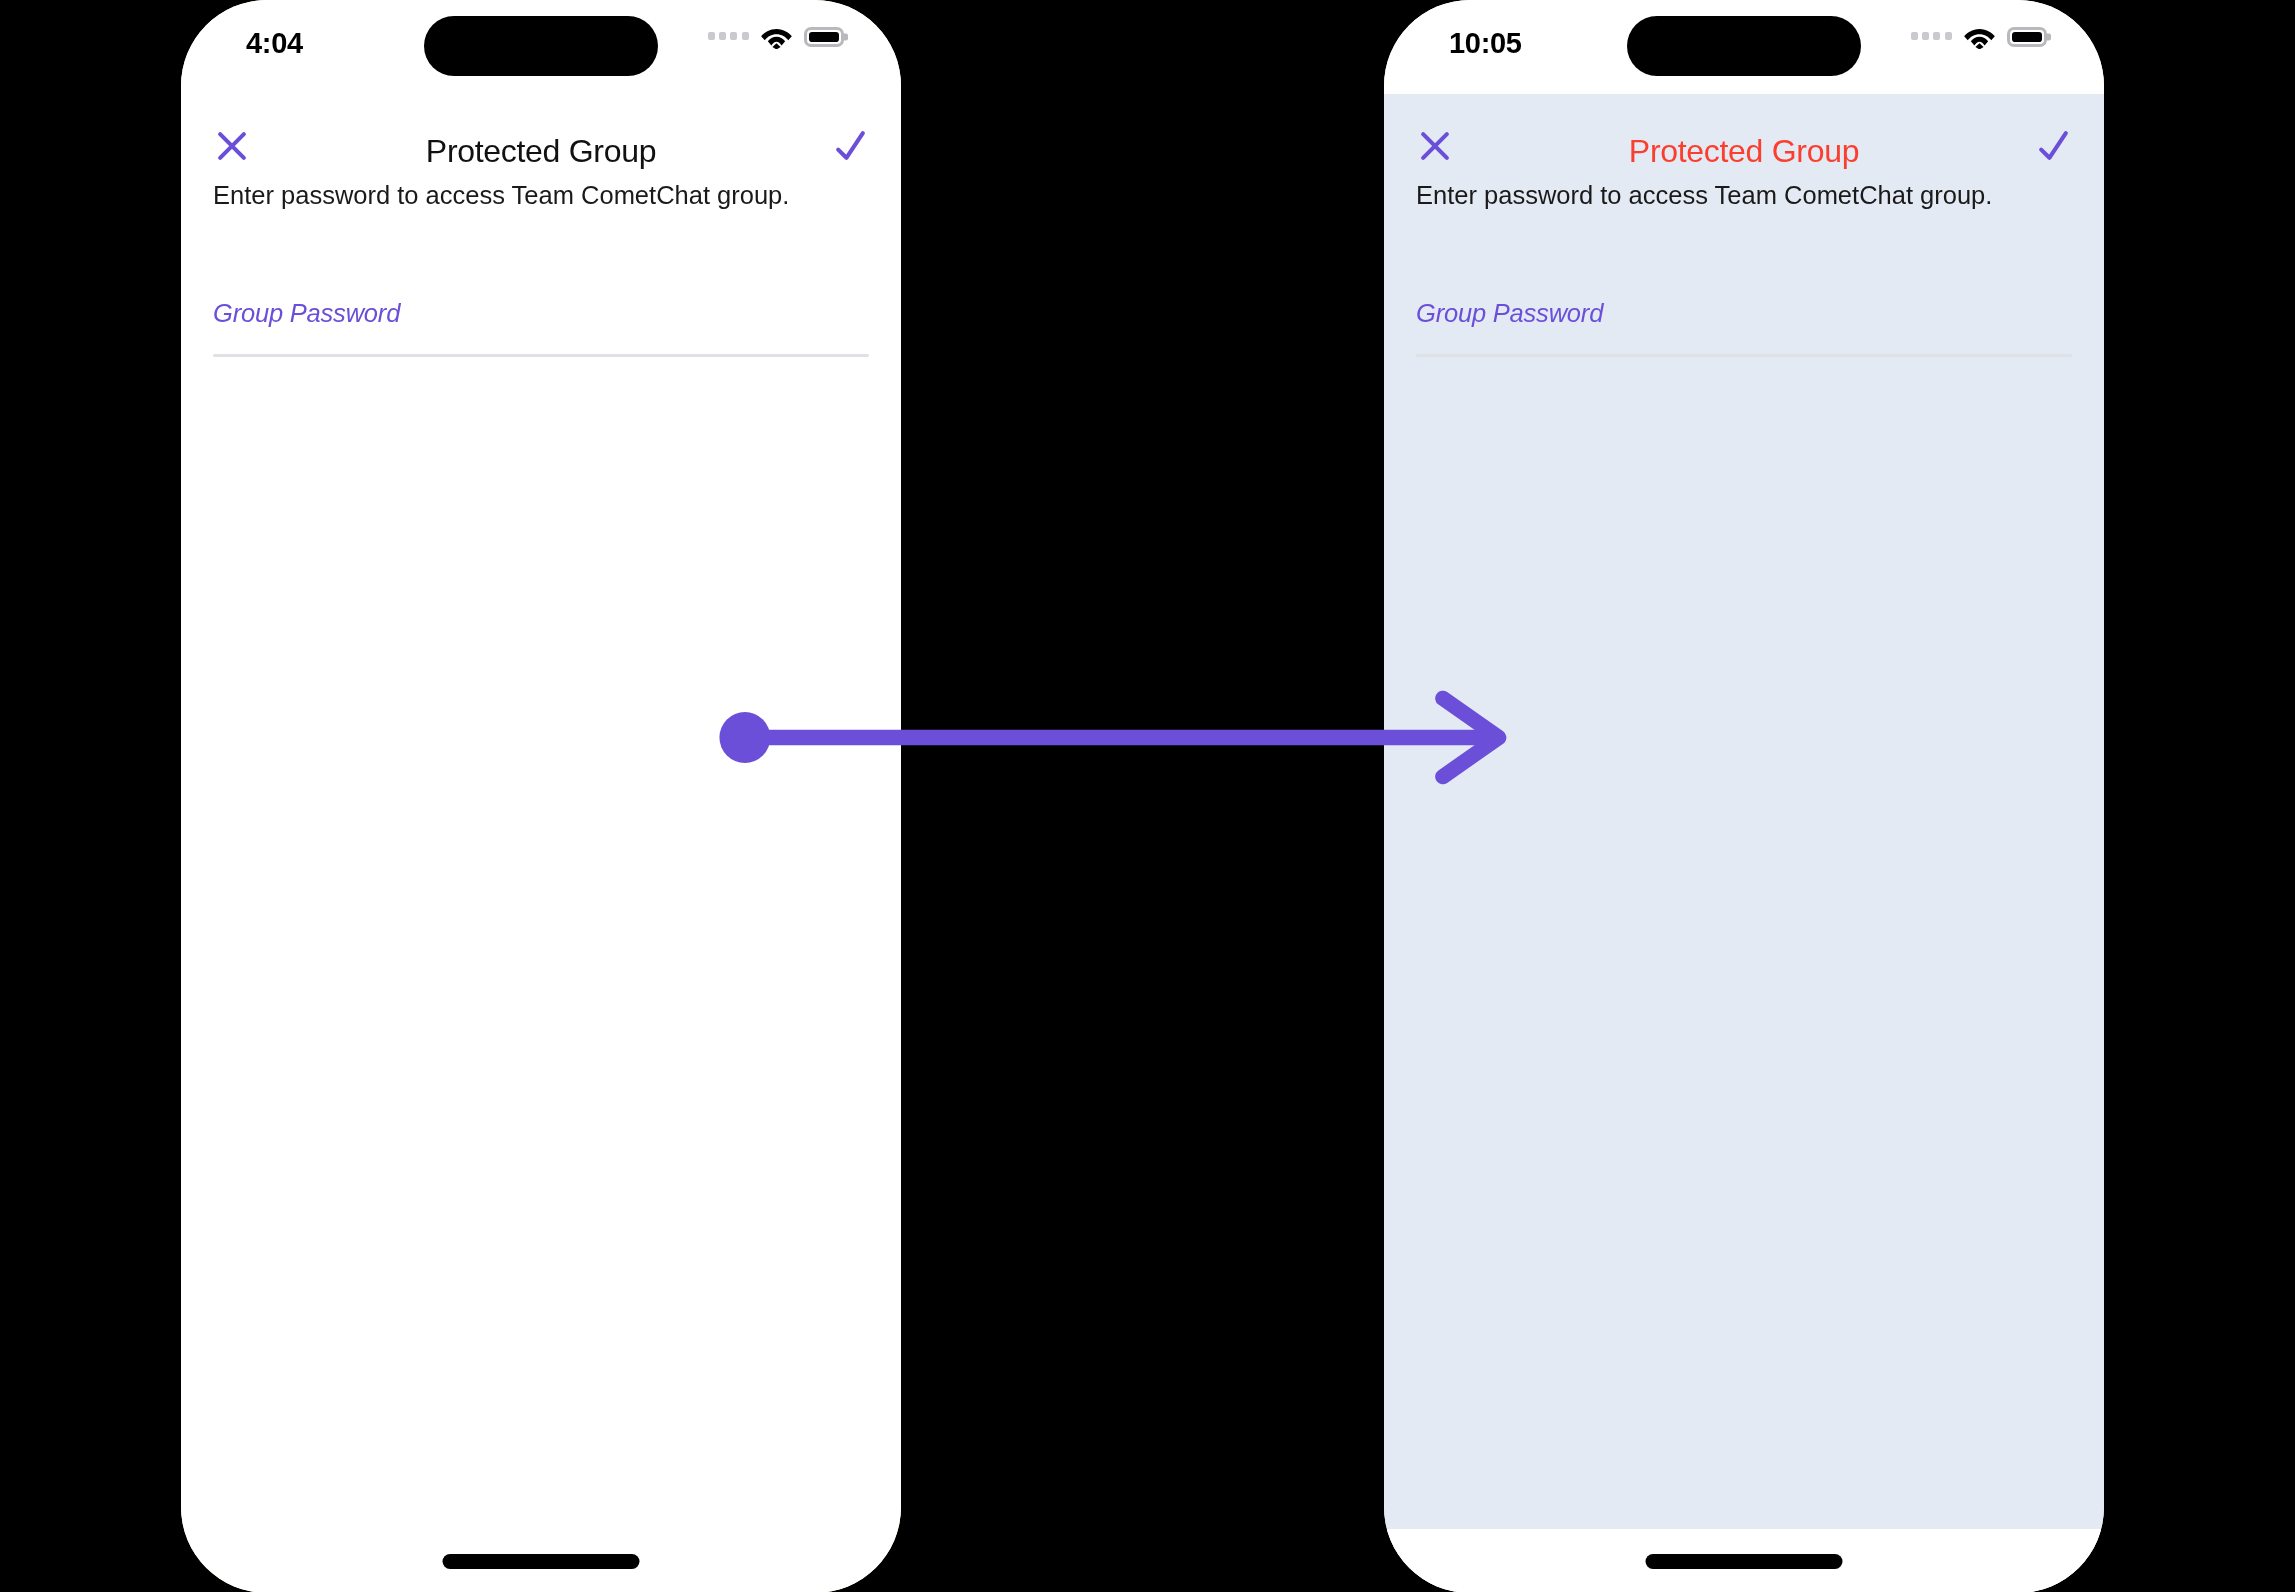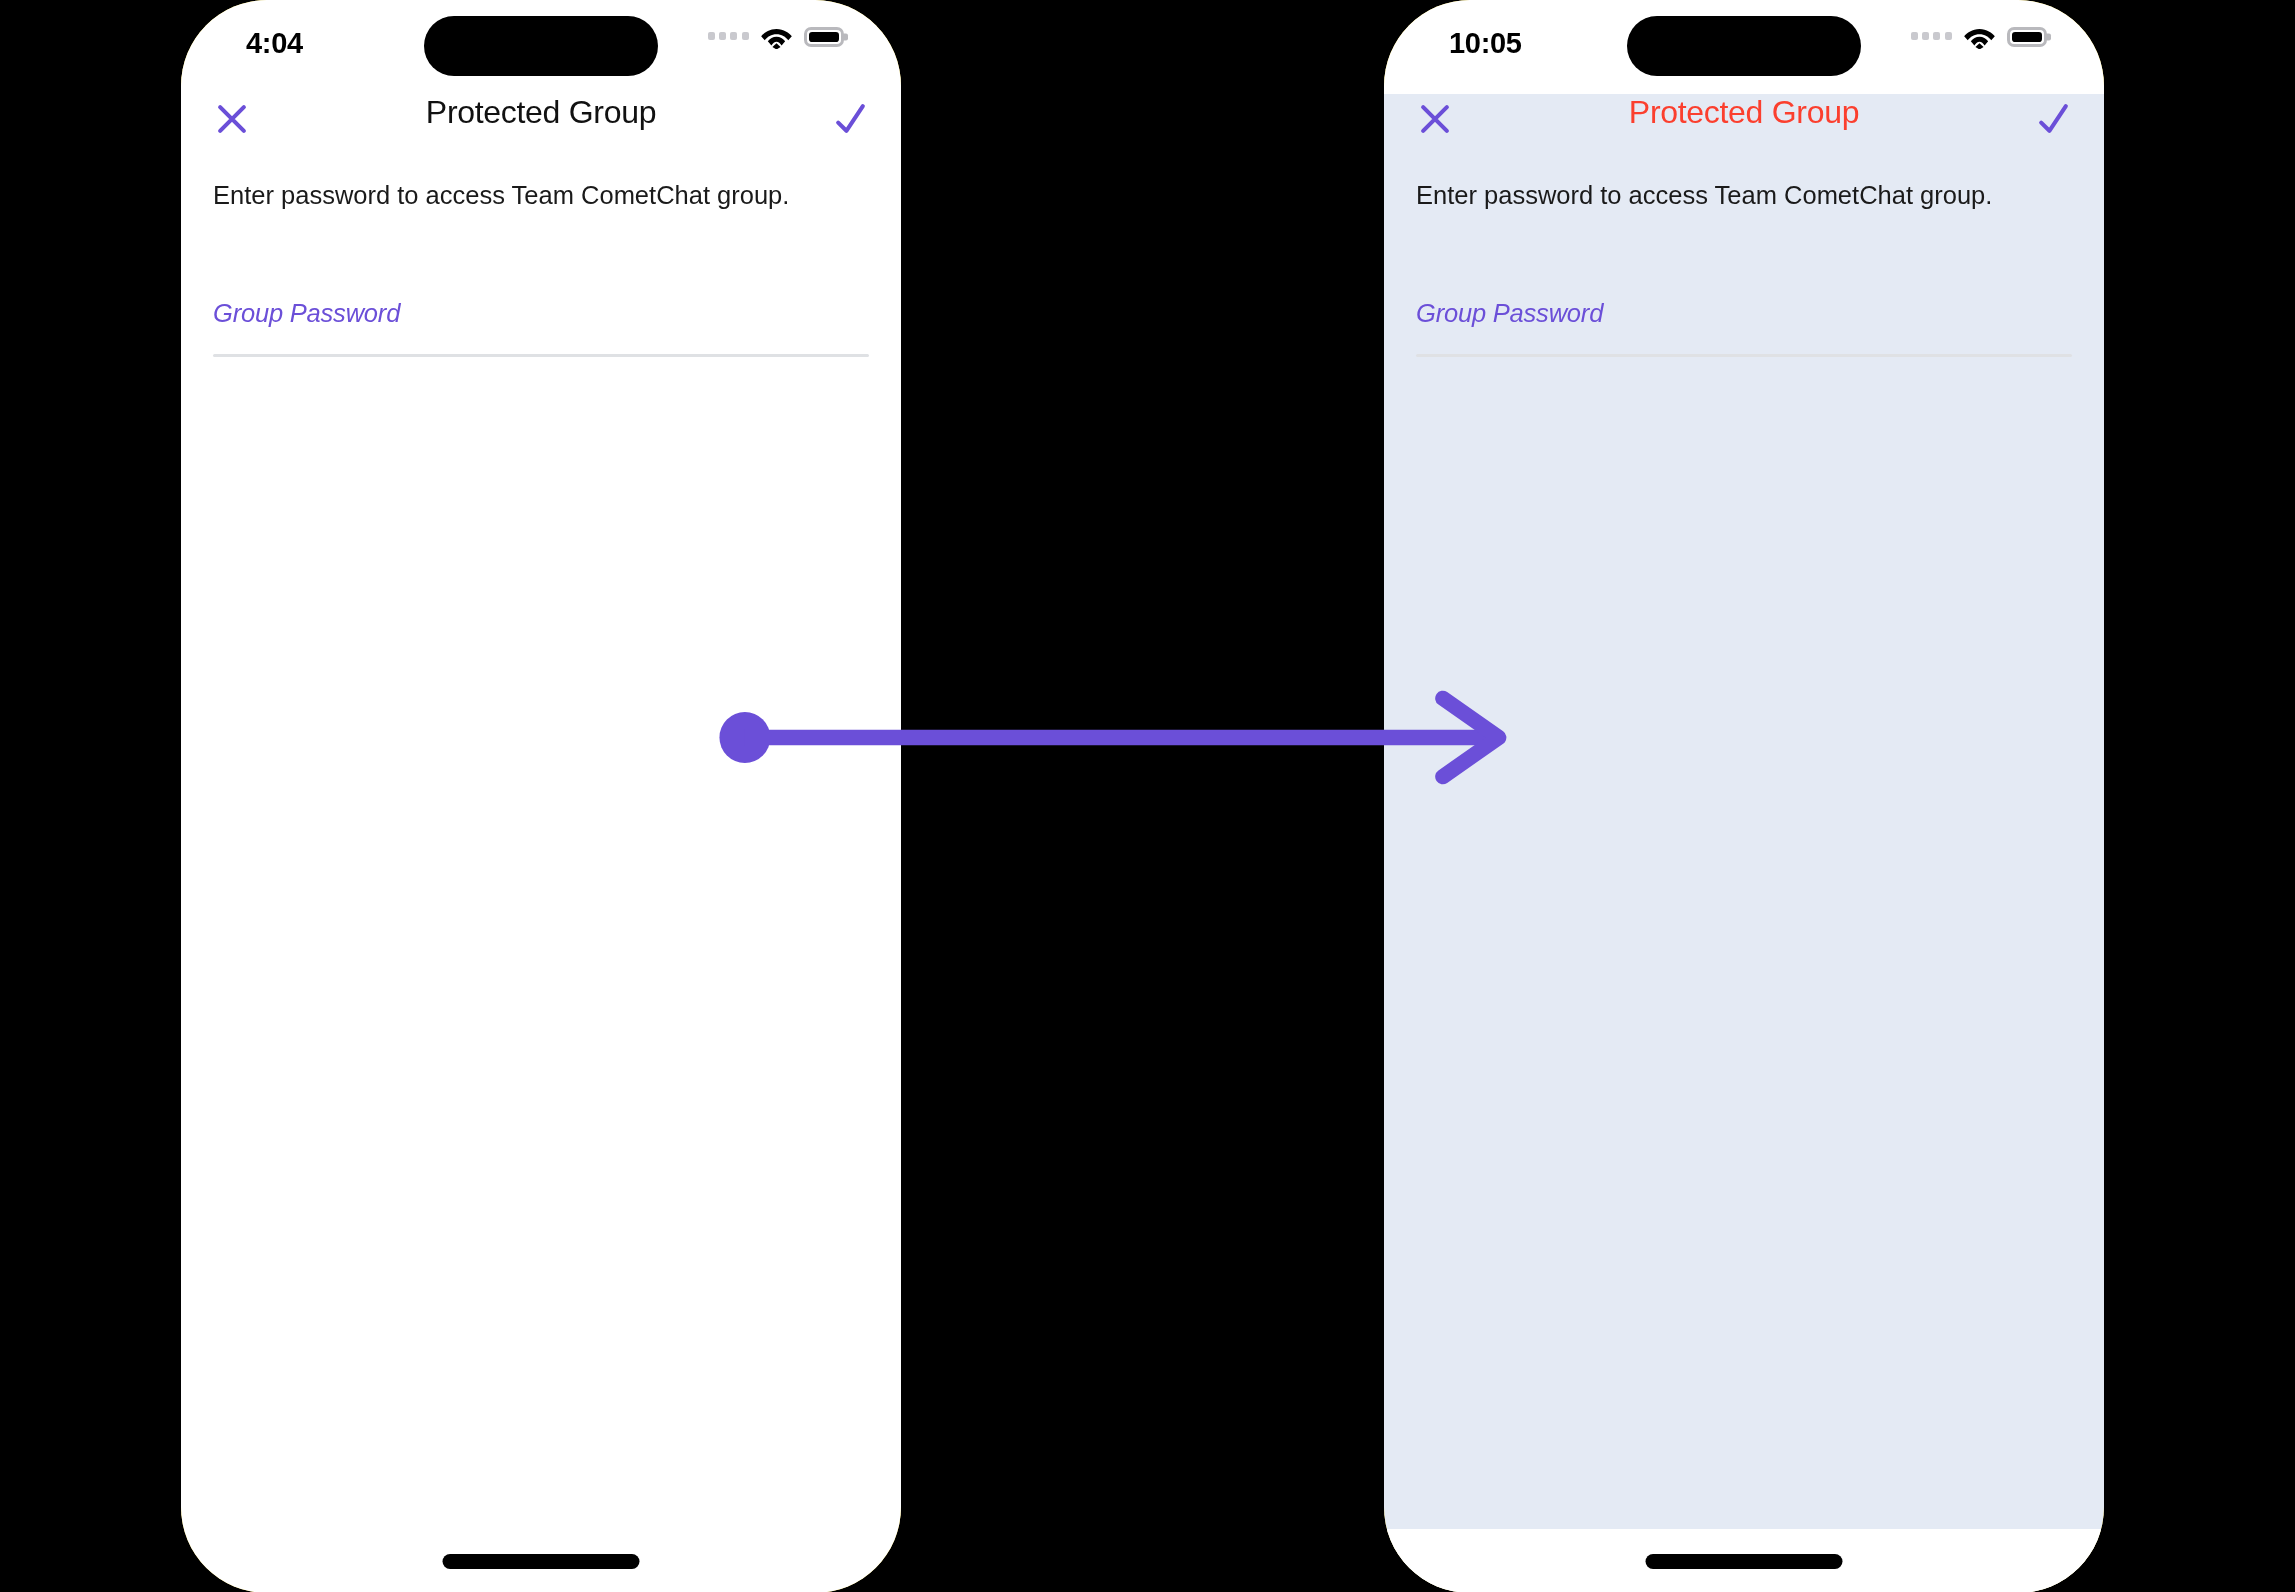--- a/index.html
+++ b/index.html
@@ -15,21 +15,21 @@
     font-family: "Liberation Sans", sans-serif;
     -webkit-font-smoothing: antialiased;
   }
 
   
   .phone {
     position: absolute;
     top: 0;
     width: 720px;
     height: 1593px;
-    background: #fde047;
+    background: #fef9c3;
     border-radius: 86px;
     overflow: hidden;
   }
   .phone-left  { left: 181px; }
   .phone-right { left: 1384px; }
 
   .screen {
     position: absolute;
     inset: 0;
     display: flex;
@@ -118,21 +118,21 @@
     position: relative;
   }
   .app-body.bg-white { background: #ffffff; }
   .app-body.bg-tint  { background: #e4eaf4; }
 
   .navbar {
     position: relative;
     height: 76px;
     flex: 0 0 auto;
     display: flex;
-    align-items: flex-start;
+    align-items: flex-end;
     padding: 0 26.5px;
   }
   .nav-icon-btn {
     width: 49px;
     height: 49px;
     display: flex;
     align-items: center;
     justify-content: center;
     flex: 0 0 auto;
   }

